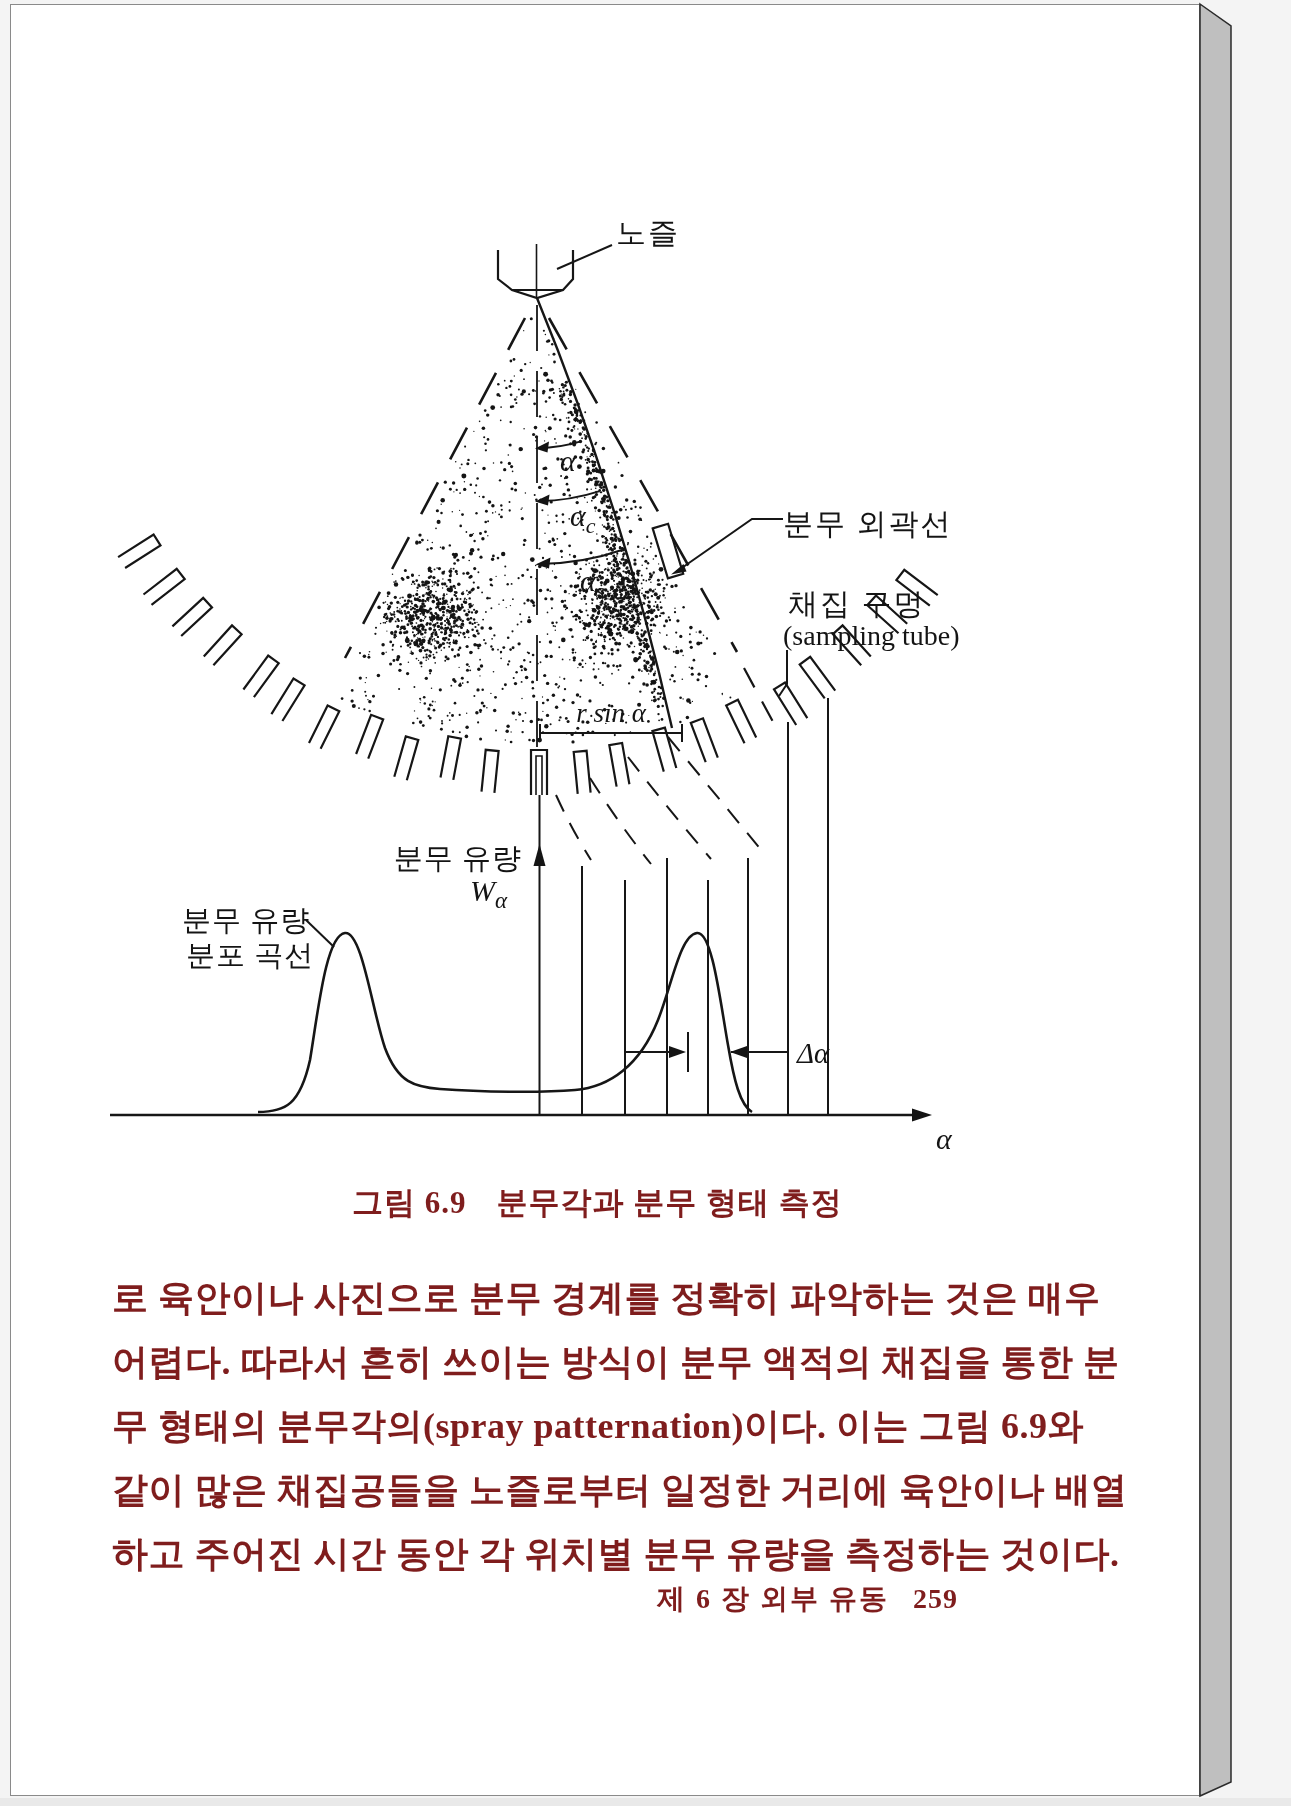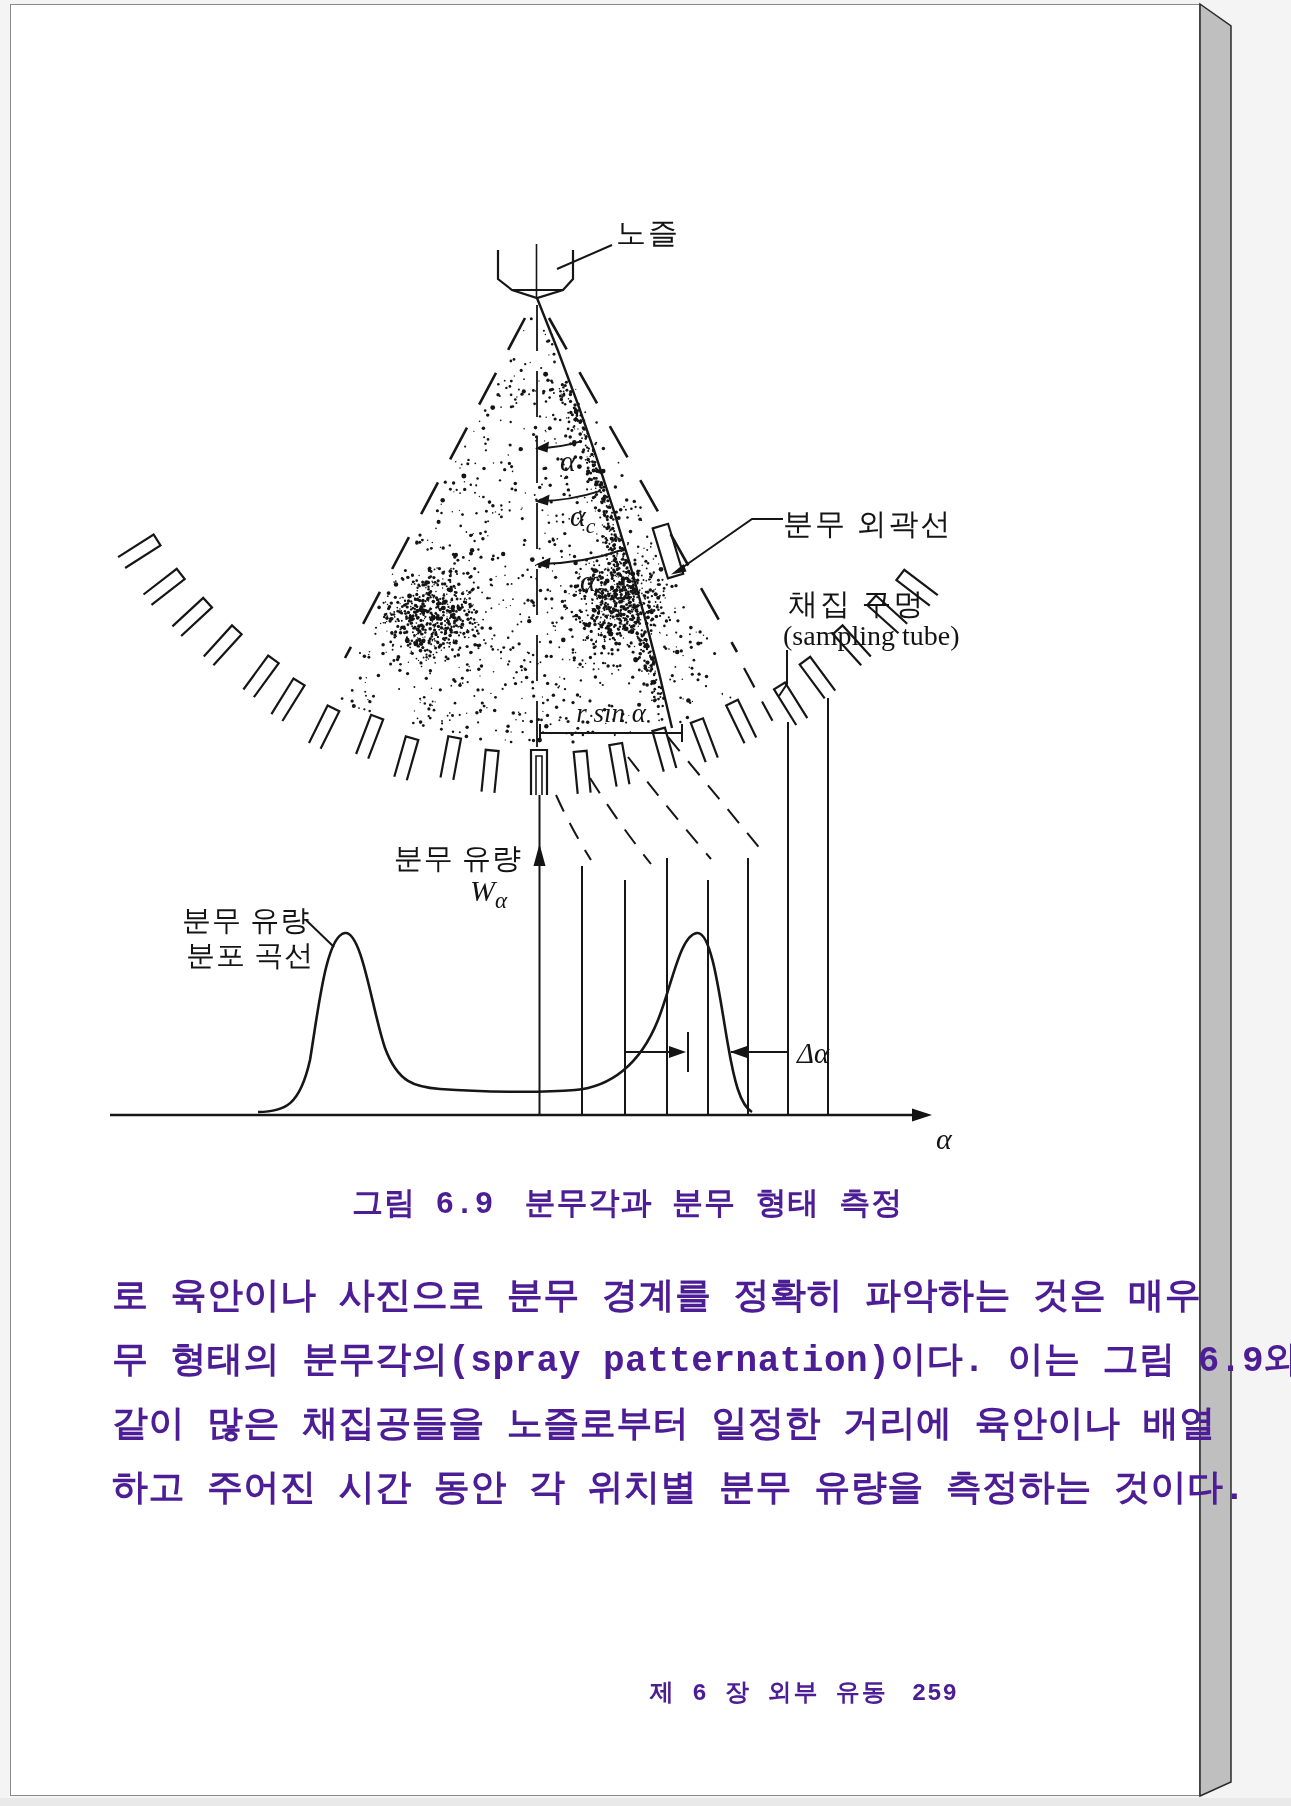--- a/index.html
+++ b/index.html
@@ -1,27 +1,27 @@
 <!DOCTYPE html>
 <html><head>
 <meta charset="utf-8">
 <style>
   html,body{margin:0;padding:0;background:#e9e9e9;}
   .stage{position:relative;width:1291px;height:1798px;background:#f4f4f4;overflow:hidden;
          font-family:"Liberation Serif","DejaVu Serif",serif;color:#1a1a1a;}
   .page{position:absolute;left:10px;top:4px;width:1190px;height:1792px;background:#ffffff;
         border:1.5px solid #8a8a8a;box-sizing:border-box;}
   svg.fig{position:absolute;left:0;top:0;}
-  .txt{position:absolute;color:#4c1d95;font-family:Liberation Mono, monospace;}
+  .txt{position:absolute;color:#7f1d1d;}
   .caption{left:352px;top:1182px;font-size:31px;font-weight:600;letter-spacing:1px;white-space:nowrap;}
   .caption .gap{display:inline-block;width:30px;}
   .body-block{left:112px;top:1266px;width:924px;font-size:36px;line-height:64px;
               font-weight:600;letter-spacing:0.5px;}
   .bline{text-align:justify;text-align-last:justify;white-space:nowrap;}
-  .footer{top:1676px;right:333px;font-size:24px;font-weight:600;letter-spacing:2px;white-space:nowrap;}
+  .footer{top:1580px;right:333px;font-size:28px;font-weight:600;letter-spacing:2px;white-space:nowrap;}
   .footer .pgno{margin-left:24px;letter-spacing:1px;}
   text{fill:#141414;}
   .klabel{font-size:30px;letter-spacing:2px;}
   .klabel2{font-size:29px;letter-spacing:1px;}
   .ital{font-style:italic;}
 </style>
 </head>
 <body>
 
 <div class="stage">
@@ -2478,20 +2478,21 @@
 
     <text x="936" y="1149" class="ital" style="font-size:30px">α</text>
   </svg>
 
   <div class="txt caption">
     <span>그림 6.9</span><span class="gap"></span><span>분무각과 분무 형태 측정</span>
   </div>
 
   <div class="txt body-block">
     <div class="bline">로 육안이나 사진으로 분무 경계를 정확히 파악하는 것은 매우</div>
+    <div class="bline">어렵다. 따라서 흔히 쓰이는 방식이 분무 액적의 채집을 통한 분</div>
     <div class="bline">무 형태의 분무각의(spray patternation)이다. 이는 그림 6.9와</div>
     <div class="bline">같이 많은 채집공들을 노즐로부터 일정한 거리에 육안이나 배열</div>
     <div class="bline">하고 주어진 시간 동안 각 위치별 분무 유량을 측정하는 것이다.</div>
   </div>
 
   <div class="txt footer">
     <span>제 6 장 외부 유동</span><span class="pgno">259</span>
   </div>
 
 </div>

